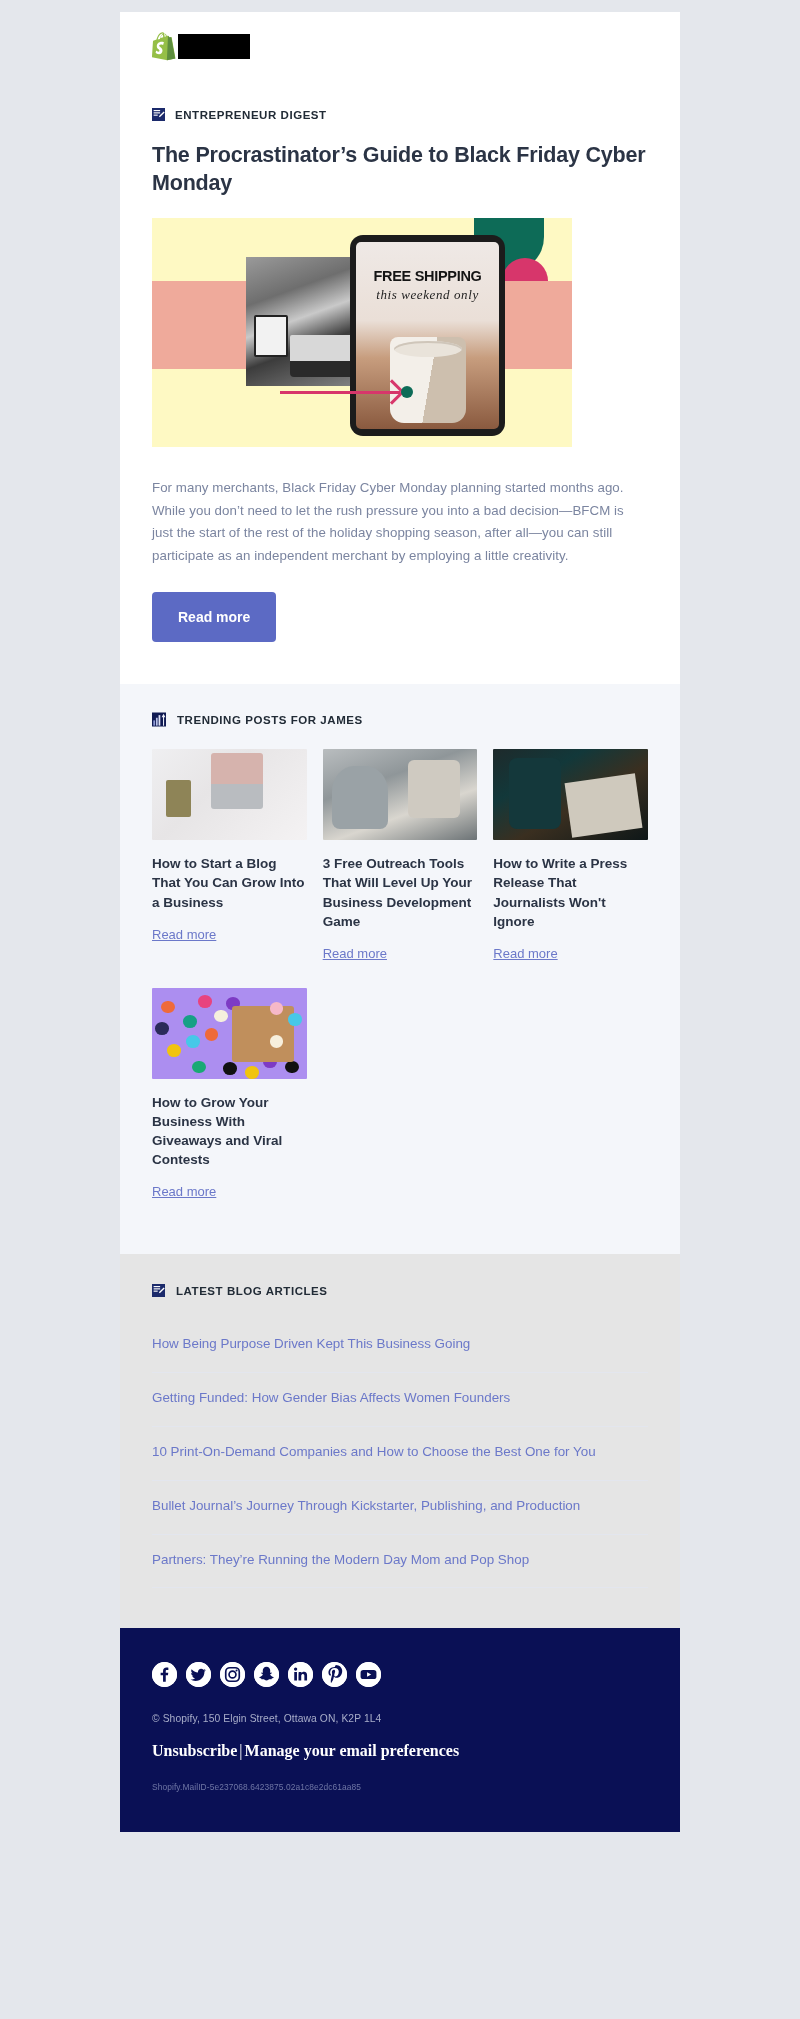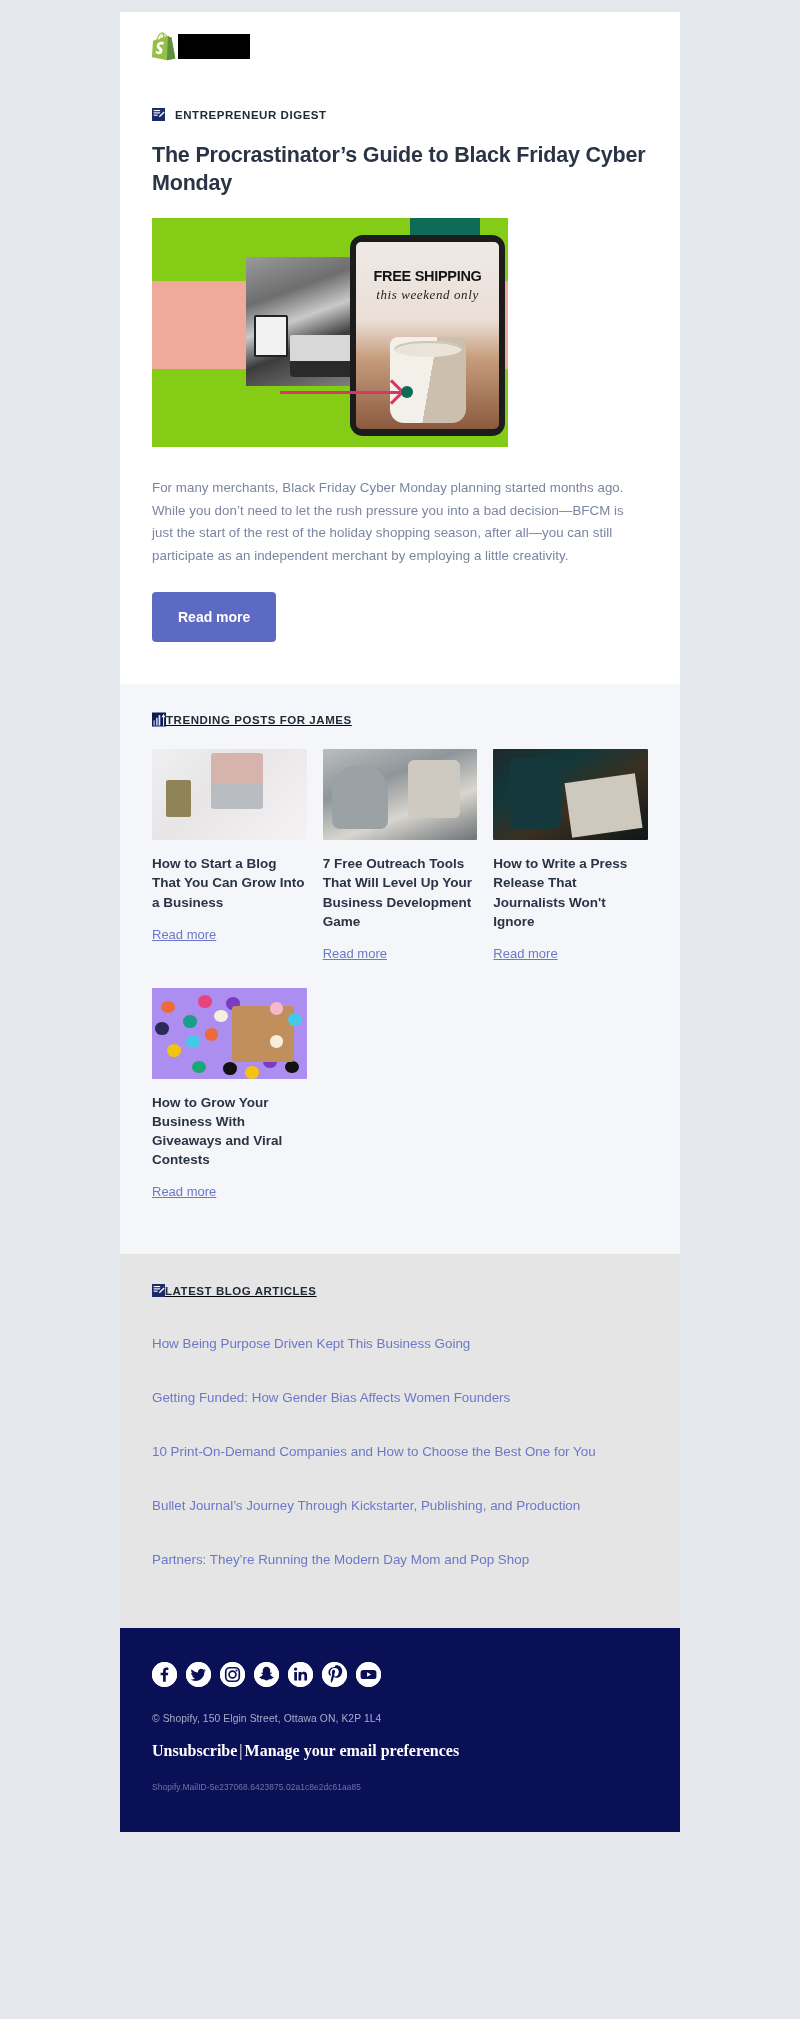--- a/index.html
+++ b/index.html
@@ -72,24 +72,24 @@
     line-height: 1.32;
     font-weight: 700;
     color: #2b3445;
     letter-spacing: -0.2px;
     margin-bottom: 20px;
   }
 
   
   .hero {
     position: relative;
-    width: 356px;
+    width: 420px;
     height: 229px;
     overflow: hidden;
-    background: #84cc16;
+    background: #fef9c3;
   }
   .hero-band {
     position: absolute; left: 0; right: 0;
     top: 63px; height: 88px;
     background: #efaa9b;
   }
   .hero-green {
     position: absolute;
     width: 70px; height: 62px;
     right: 28px; top: -8px;
@@ -218,22 +218,22 @@
   }
 
   
   .trending {
     background: #f4f6fa;
     padding: 28px 32px 36px 32px;
   }
   .sec-head {
     display: flex;
     align-items: center;
+    gap: 11px;
     margin-bottom: 22px;
-    text-decoration: underline;
   }
   .sec-head-txt {
     font-size: 11.5px;
     font-weight: 700;
     letter-spacing: 0.55px;
     color: #212b36;
     text-transform: uppercase;
   }
   .ico-chart {
     width: 14px; height: 15px;
@@ -410,21 +410,21 @@
     <div class="cards">
 
       <div class="card">
         <div class="card-img img-blog"></div>
         <div class="card-title">How to Start a Blog That You Can Grow Into a Business</div>
         <a class="card-link">Read more</a>
       </div>
 
       <div class="card">
         <div class="card-img img-outreach"></div>
-        <div class="card-title">7 Free Outreach Tools That Will Level Up Your Business Development Game</div>
+        <div class="card-title">3 Free Outreach Tools That Will Level Up Your Business Development Game</div>
         <a class="card-link">Read more</a>
       </div>
 
       <div class="card">
         <div class="card-img img-press"></div>
         <div class="card-title">How to Write a Press Release That Journalists Won't Ignore</div>
         <a class="card-link">Read more</a>
       </div>
 
       <div class="card">

